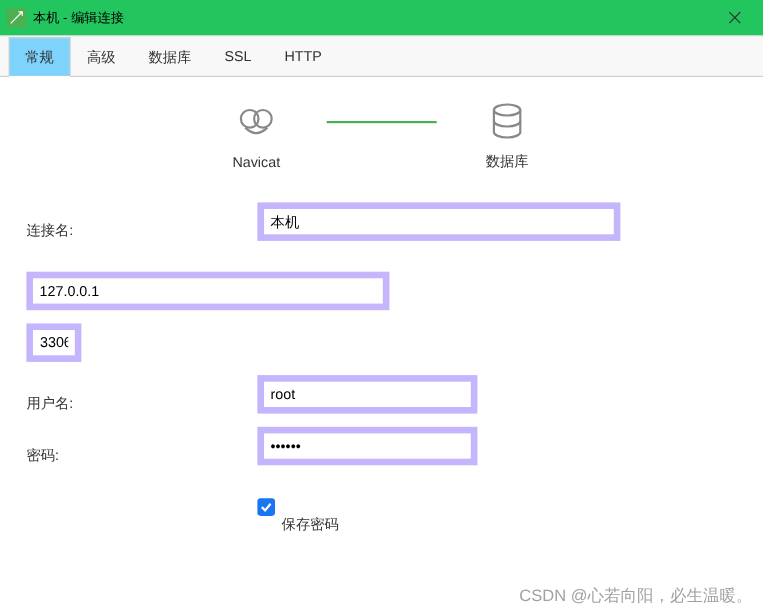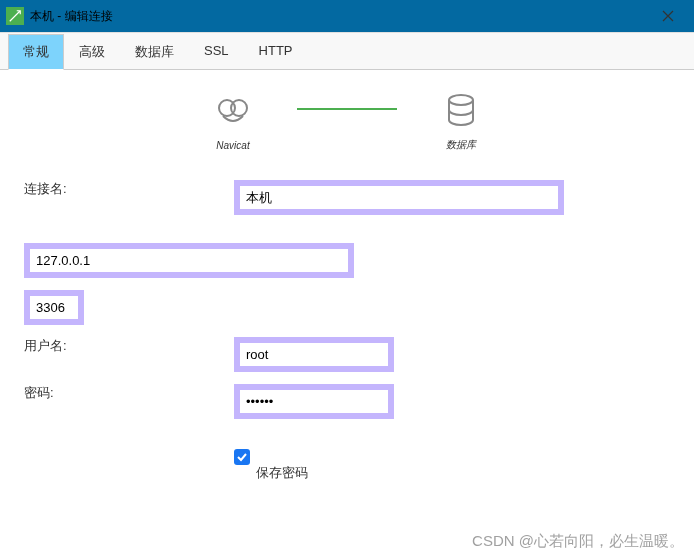--- a/index.html
+++ b/index.html
@@ -10,21 +10,21 @@
       width: 694px;
       height: 559px;
       overflow: hidden;
       position: relative;
     }
     .titlebar {
       height: 28px;
       display: flex;
       align-items: center;
       padding: 16px 6px;
-      background: #0369a1;
+      background: #22c55e;
       border-bottom: 1px solid #e0e0e0;
     }
     .app-icon {
       width: 18px; height: 18px;
       background: #4CAF50;
       display: inline-flex;
       align-items: center;
       justify-content: center;
       margin-right: 6px;
     }
@@ -78,42 +78,42 @@
       display: flex; align-items: center; justify-content: center;
     }
     .cv-line {
       width: 100px;
       height: 2px;
       background: #4CAF50;
       margin: 0 4px;
       align-self: center;
       margin-top: -24px;
     }
-    .cv-label { font-size: 10px; color: #333; font-style: italic; }
+    .cv-label { font-size: 13px; color: #333; }
     .form-row {
       display: flex;
-      align-items: flex-start;
+      align-items: flex-end;
       margin-bottom: 12px;
     }
     .form-row.spacer { margin-bottom: 28px; }
     .form-label {
       width: 210px;
       font-size: 13px;
       color: #333;
     }
     .form-input {
       border: 6px solid #c4b5fd;
       padding: 4px 6px;
       font-size: 13px;
       font-family: inherit;
       outline: none;
     }
     .form-input.wide { width: 330px; }
-    .form-input.short { width: 60px; }
-    .form-input.med { width: 160px; }
+    .form-input.short { width: 50px; }
+    .form-input.med { width: 200px; }
     .checkbox-row {
       display: flex;
       align-items: center;
       margin-left: 210px;
       margin-top: 10px;
       gap: 6px;
     }
     .checkbox {
       width: 16px; height: 16px;
       background: #1976f2;

